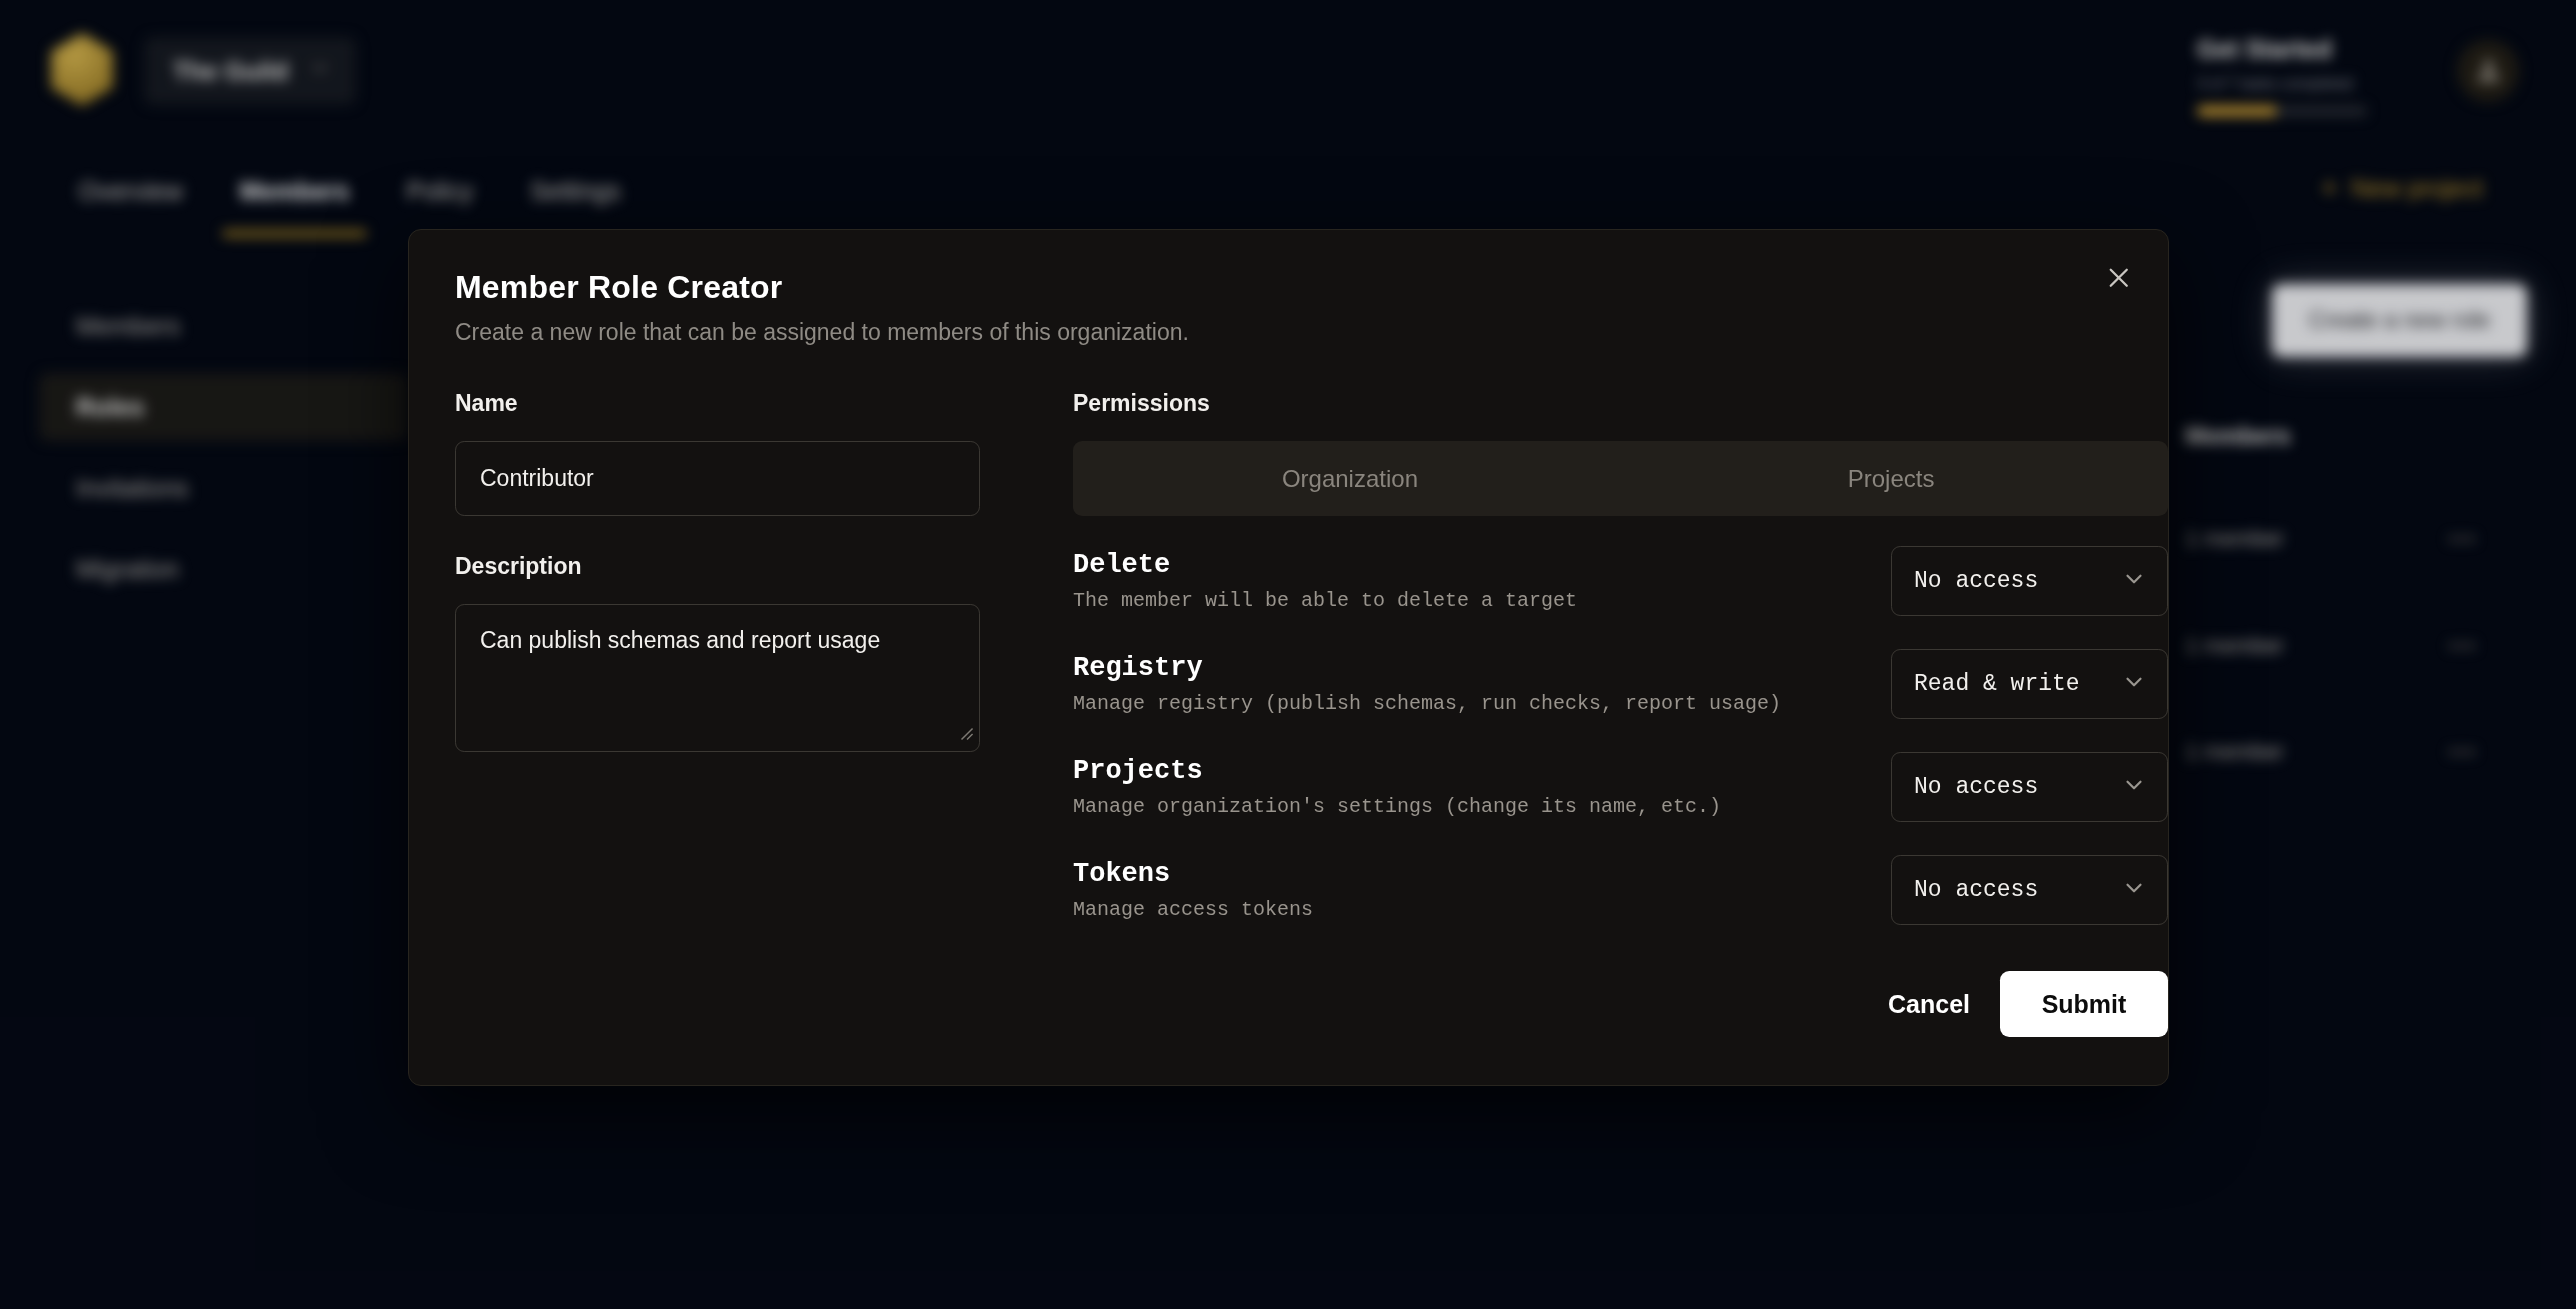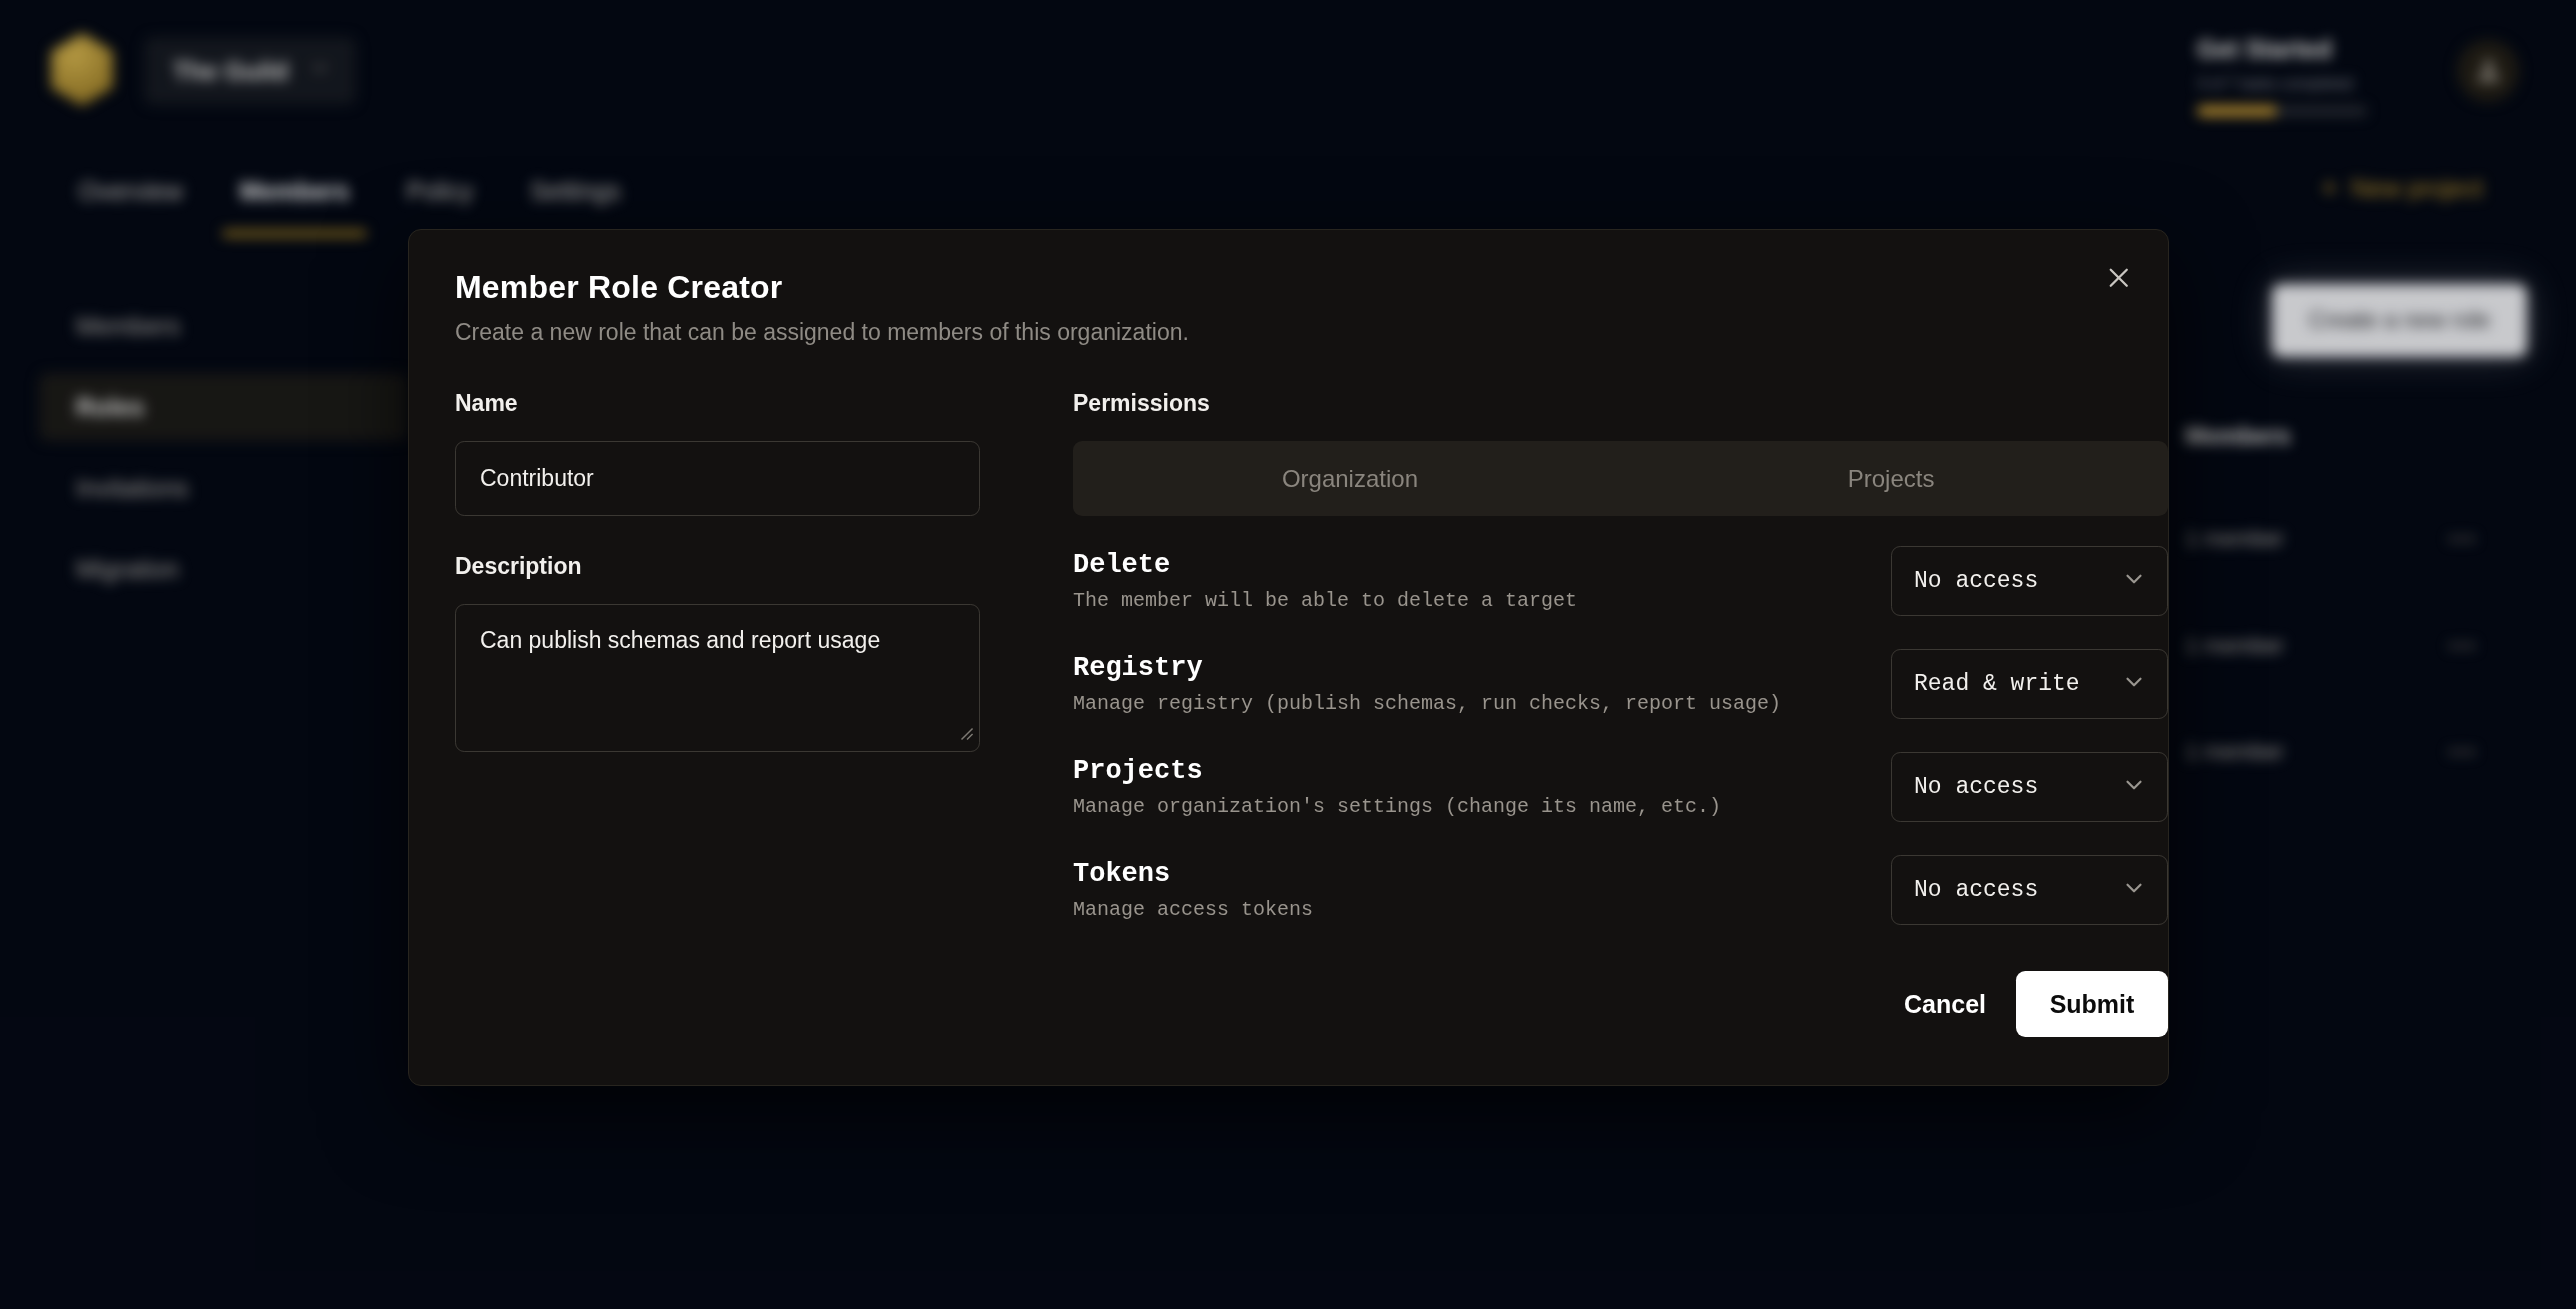--- a/index.html
+++ b/index.html
@@ -128,21 +128,21 @@
     display:flex; align-items:center; justify-content:space-between; padding:0 20px 0 22px;
     cursor:pointer; flex:none;
   }
   .dd-value { font-size:23px; color:#f2f0ed; }
 
   .modal-footer { display:flex; justify-content:flex-end; align-items:center; gap:30px; margin-top:46px; }
   .btn-cancel {
     background:none; border:none; color:#fff; font-size:25px; font-weight:600; cursor:pointer; font-family:inherit;
   }
   .btn-submit {
-    width:152px; height:66px; background:#fff; color:#0c0c0c; border:none; border-radius:9.2px;
+    width:168px; height:66px; background:#fff; color:#0c0c0c; border:none; border-radius:9.2px;
     font-size:25px; font-weight:600; cursor:pointer; font-family:inherit;
   }
 </style>
 </head>
 <body>
 
 <div class="stage">
 
   <div class="bg-layer">
 

